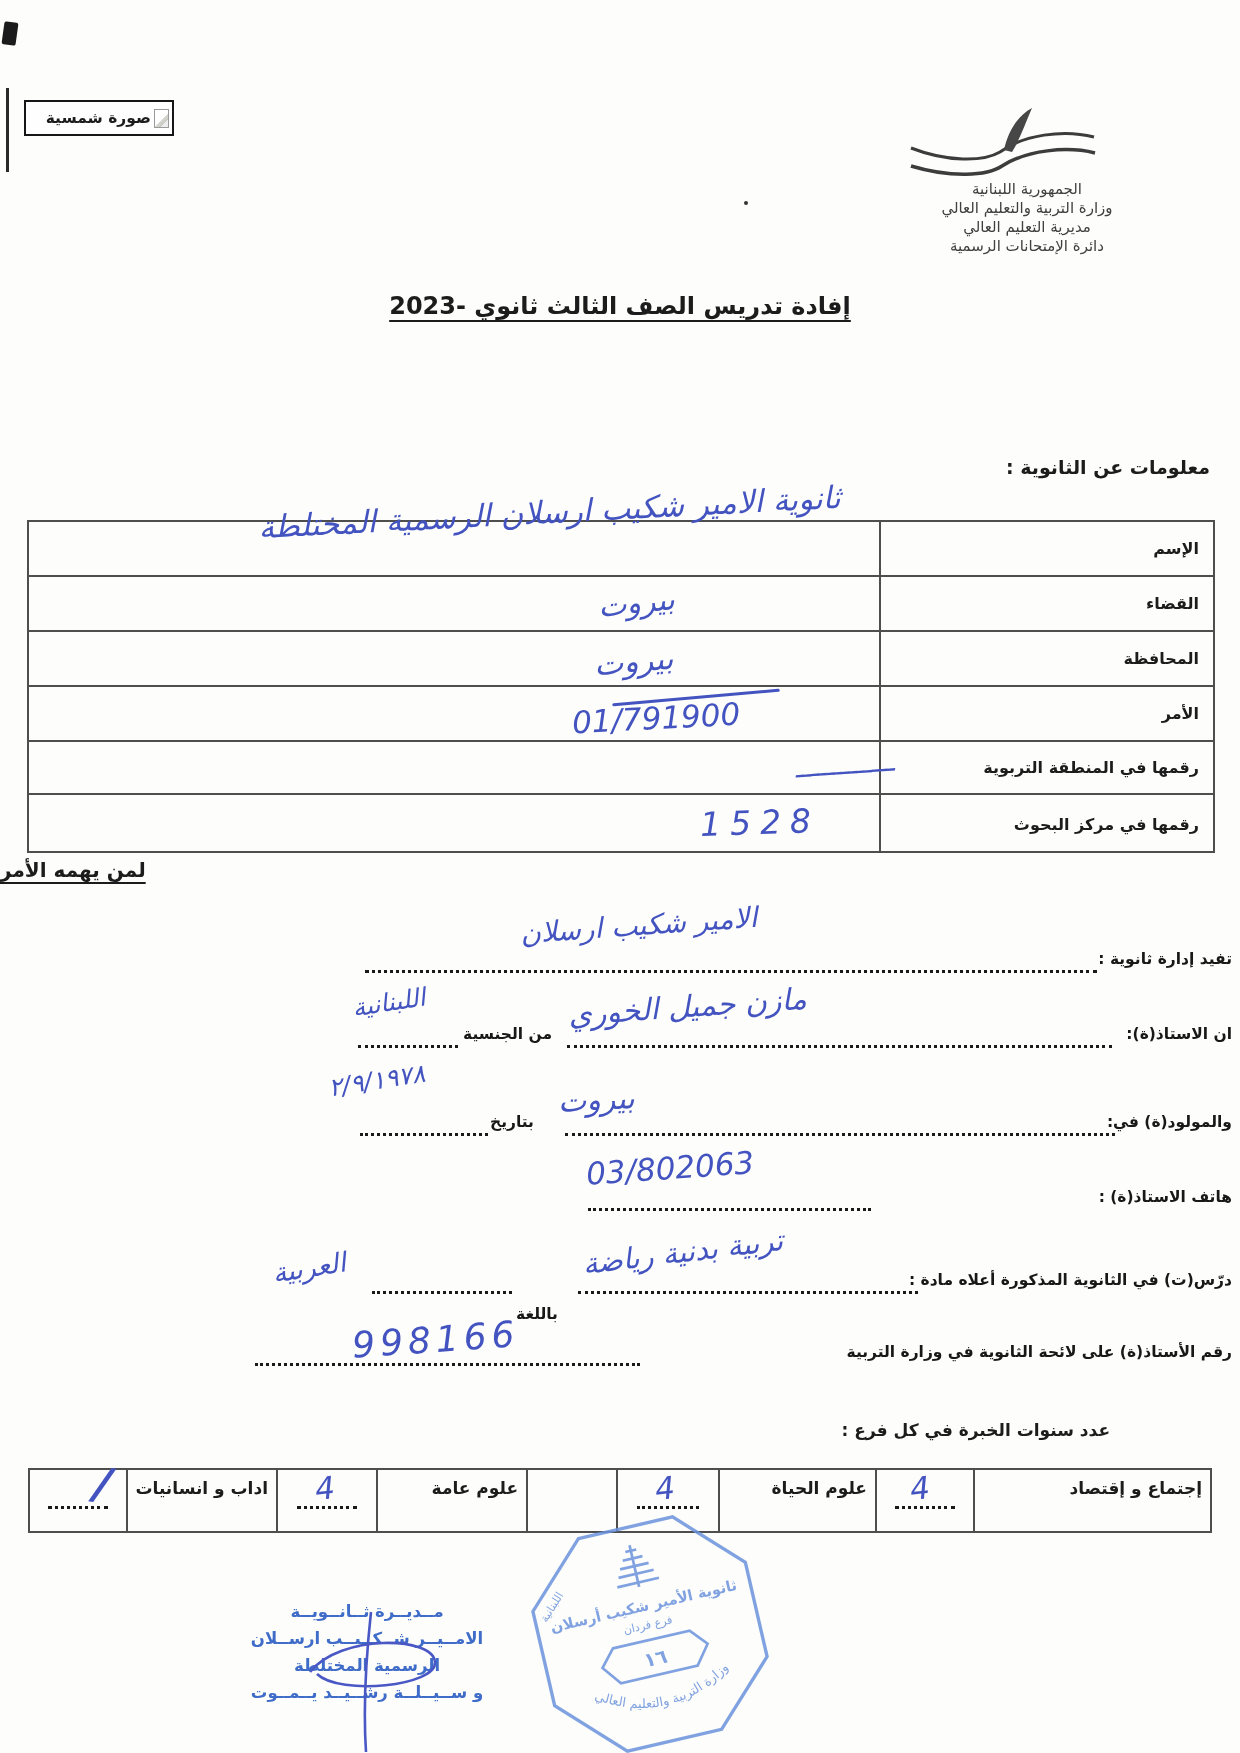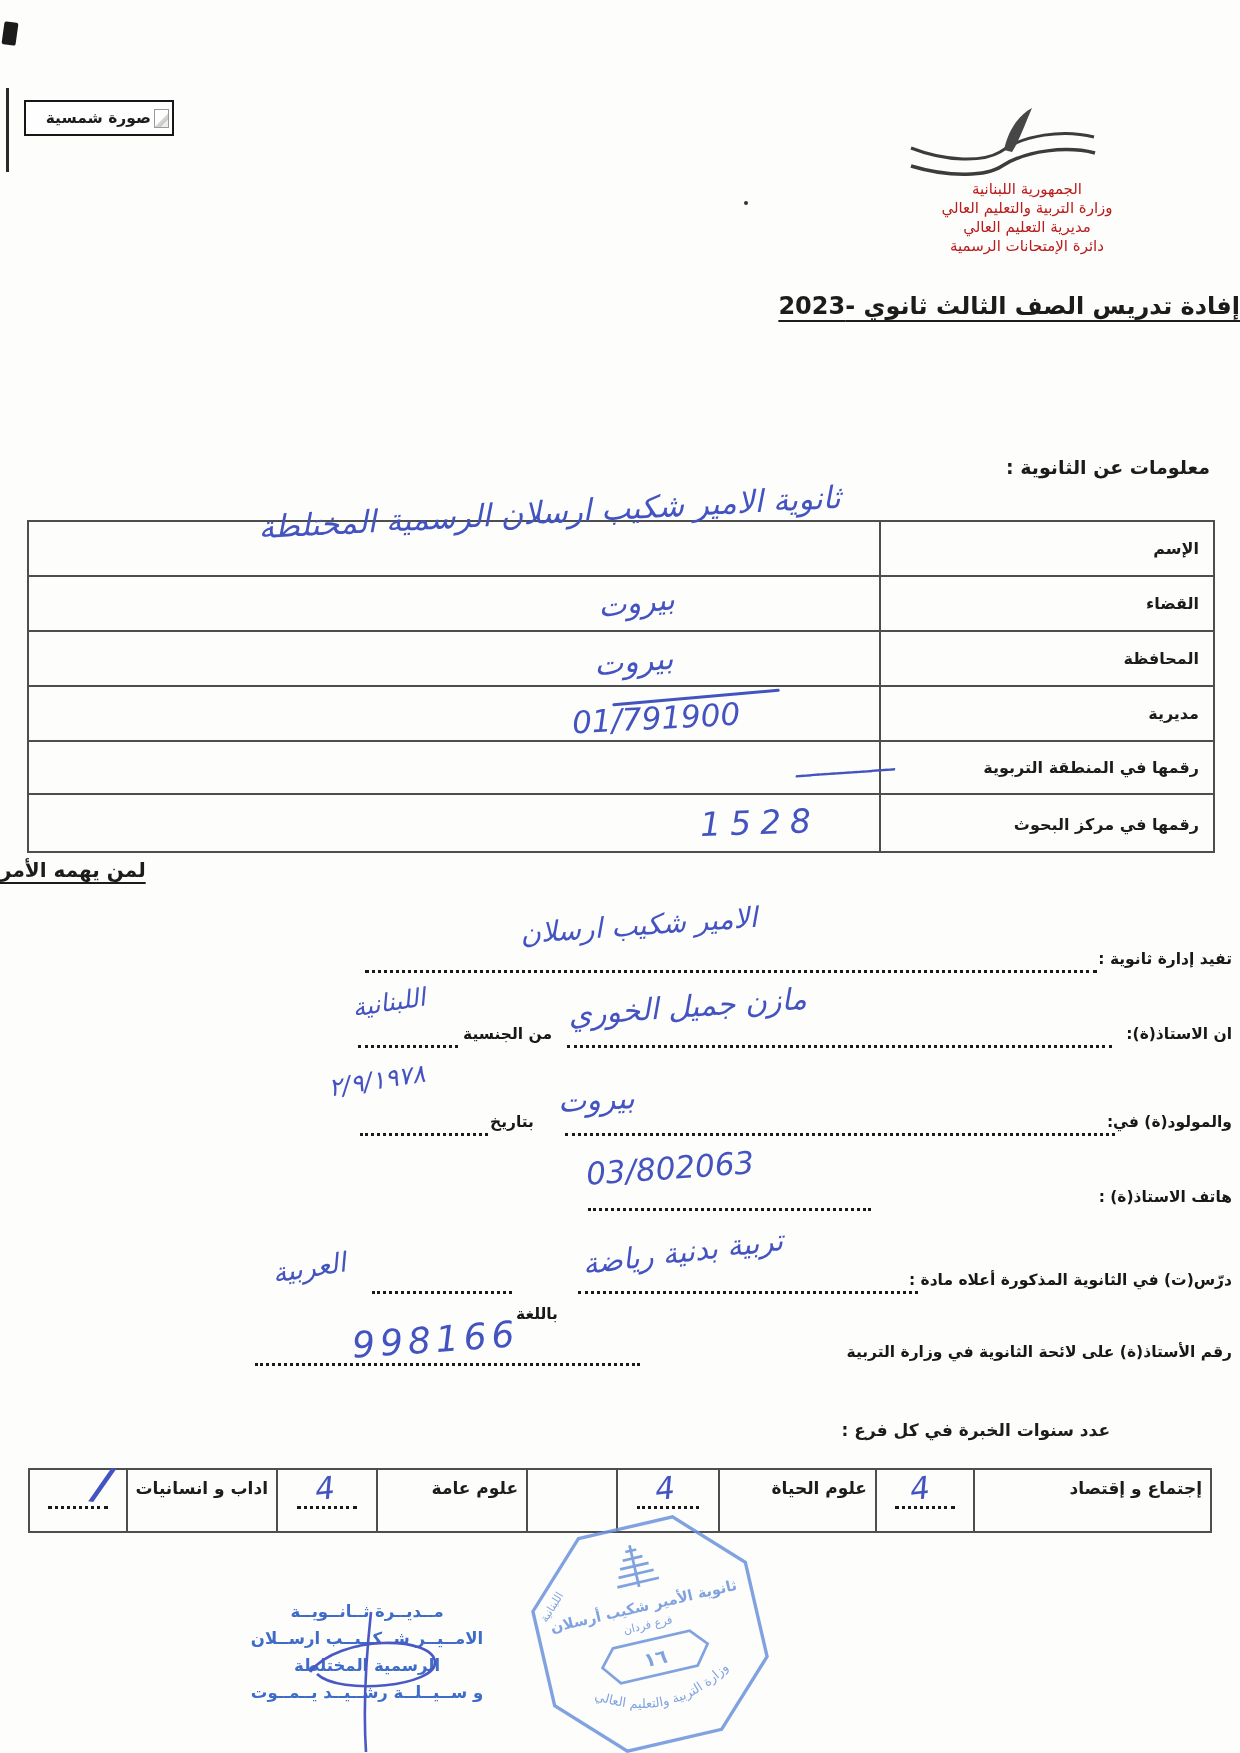--- a/index.html
+++ b/index.html
@@ -23,23 +23,23 @@
     border:2px solid #161616; display:flex; align-items:center; gap:3px;
     padding:0 3px; background:#fefefe;
   }
   .imgico { width:15px; height:19px; border:1px solid #9a9a9a; flex:0 0 auto;
     background:linear-gradient(135deg,#ffffff 55%, #d9d9d3 55%, #c9c9c2 75%, #eee 75%); }
   .photo-box span.t { font-weight:bold; font-size:15.5px; white-space:nowrap; }
 
   
   .logo { left:905px; top:106px; width:195px; height:76px; }
   .ministry { left:893px; top:180px; width:268px; text-align:center;
-    font-size:15px; line-height:19px; color:#b91c1c; }
-
-  .doc-title { left:0; right:0; top:292px; text-align:right; font-size:24px;
+    font-size:15px; line-height:19px; color:#404040; }
+
+  .doc-title { left:0; right:0; top:292px; text-align:center; font-size:24px;
     font-weight:bold; text-decoration:underline; text-underline-offset:6px; }
   .doc-subtitle { left:0; right:0; top:361px; text-align:center; font-size:15px; font-weight:bold; }
 
   .info-heading { right:30px; top:456px; font-size:19px; font-weight:bold; }
 
   
   .info-table { left:27px; top:520px; width:1188px; height:333px; border:2px solid #4e4e4e; }
   .trow { display:flex; border-bottom:2px solid #4e4e4e; }
   .trow:last-child { border-bottom:none;gap:43px; }
   .tlabel { width:334px; border-left:2px solid #4e4e4e; display:flex; align-items:center;
@@ -110,21 +110,21 @@
     </div>
     <div class="trow" style="height:55px">
       <div class="tlabel">القضاء</div>
         <div class="tval"></div>
     </div>
     <div class="trow" style="height:55px">
       <div class="tlabel">المحافظة</div>
         <div class="tval"></div>
     </div>
     <div class="trow" style="height:55px">
-      <div class="tlabel">مديرية</div>
+      <div class="tlabel">الأمر</div>
         <div class="tval"></div>
     </div>
     <div class="trow" style="height:53px">
       <div class="tlabel">رقمها في المنطقة التربوية</div>
         <div class="tval"></div>
     </div>
     <div class="trow" style="height:58px">
       <div class="tlabel">رقمها في مركز البحوث</div>
         <div class="tval"></div>
     </div>

